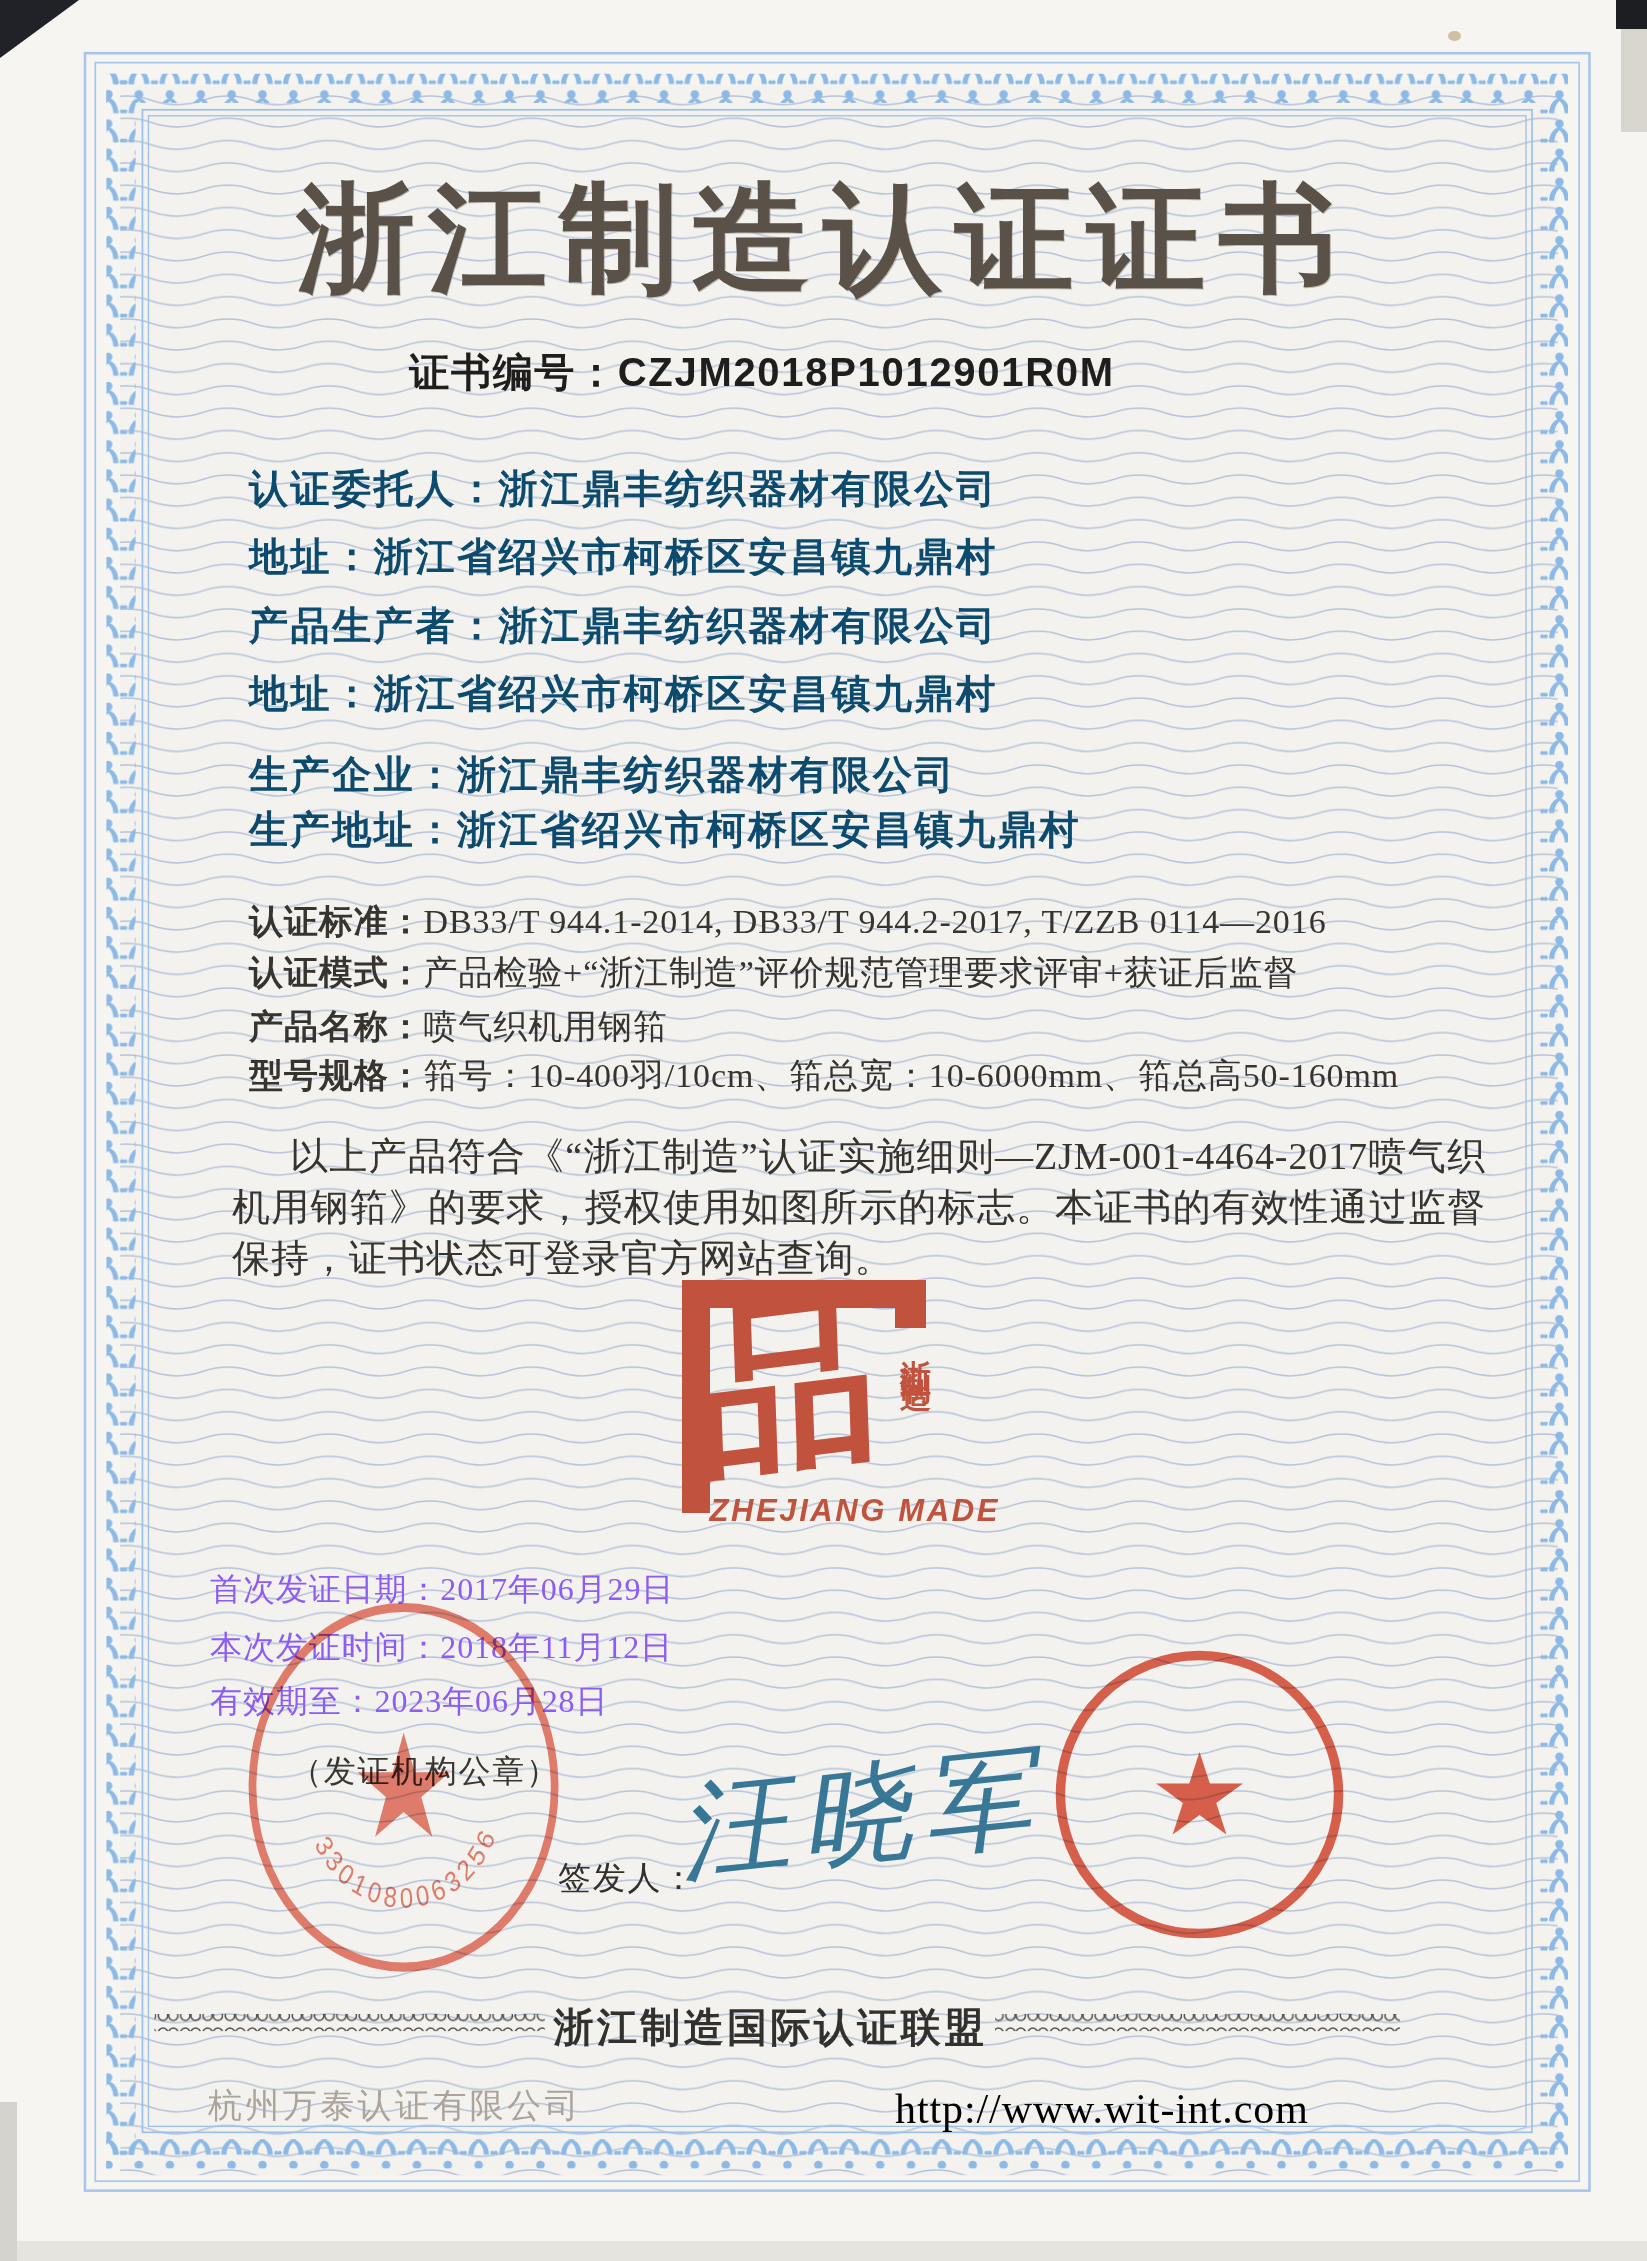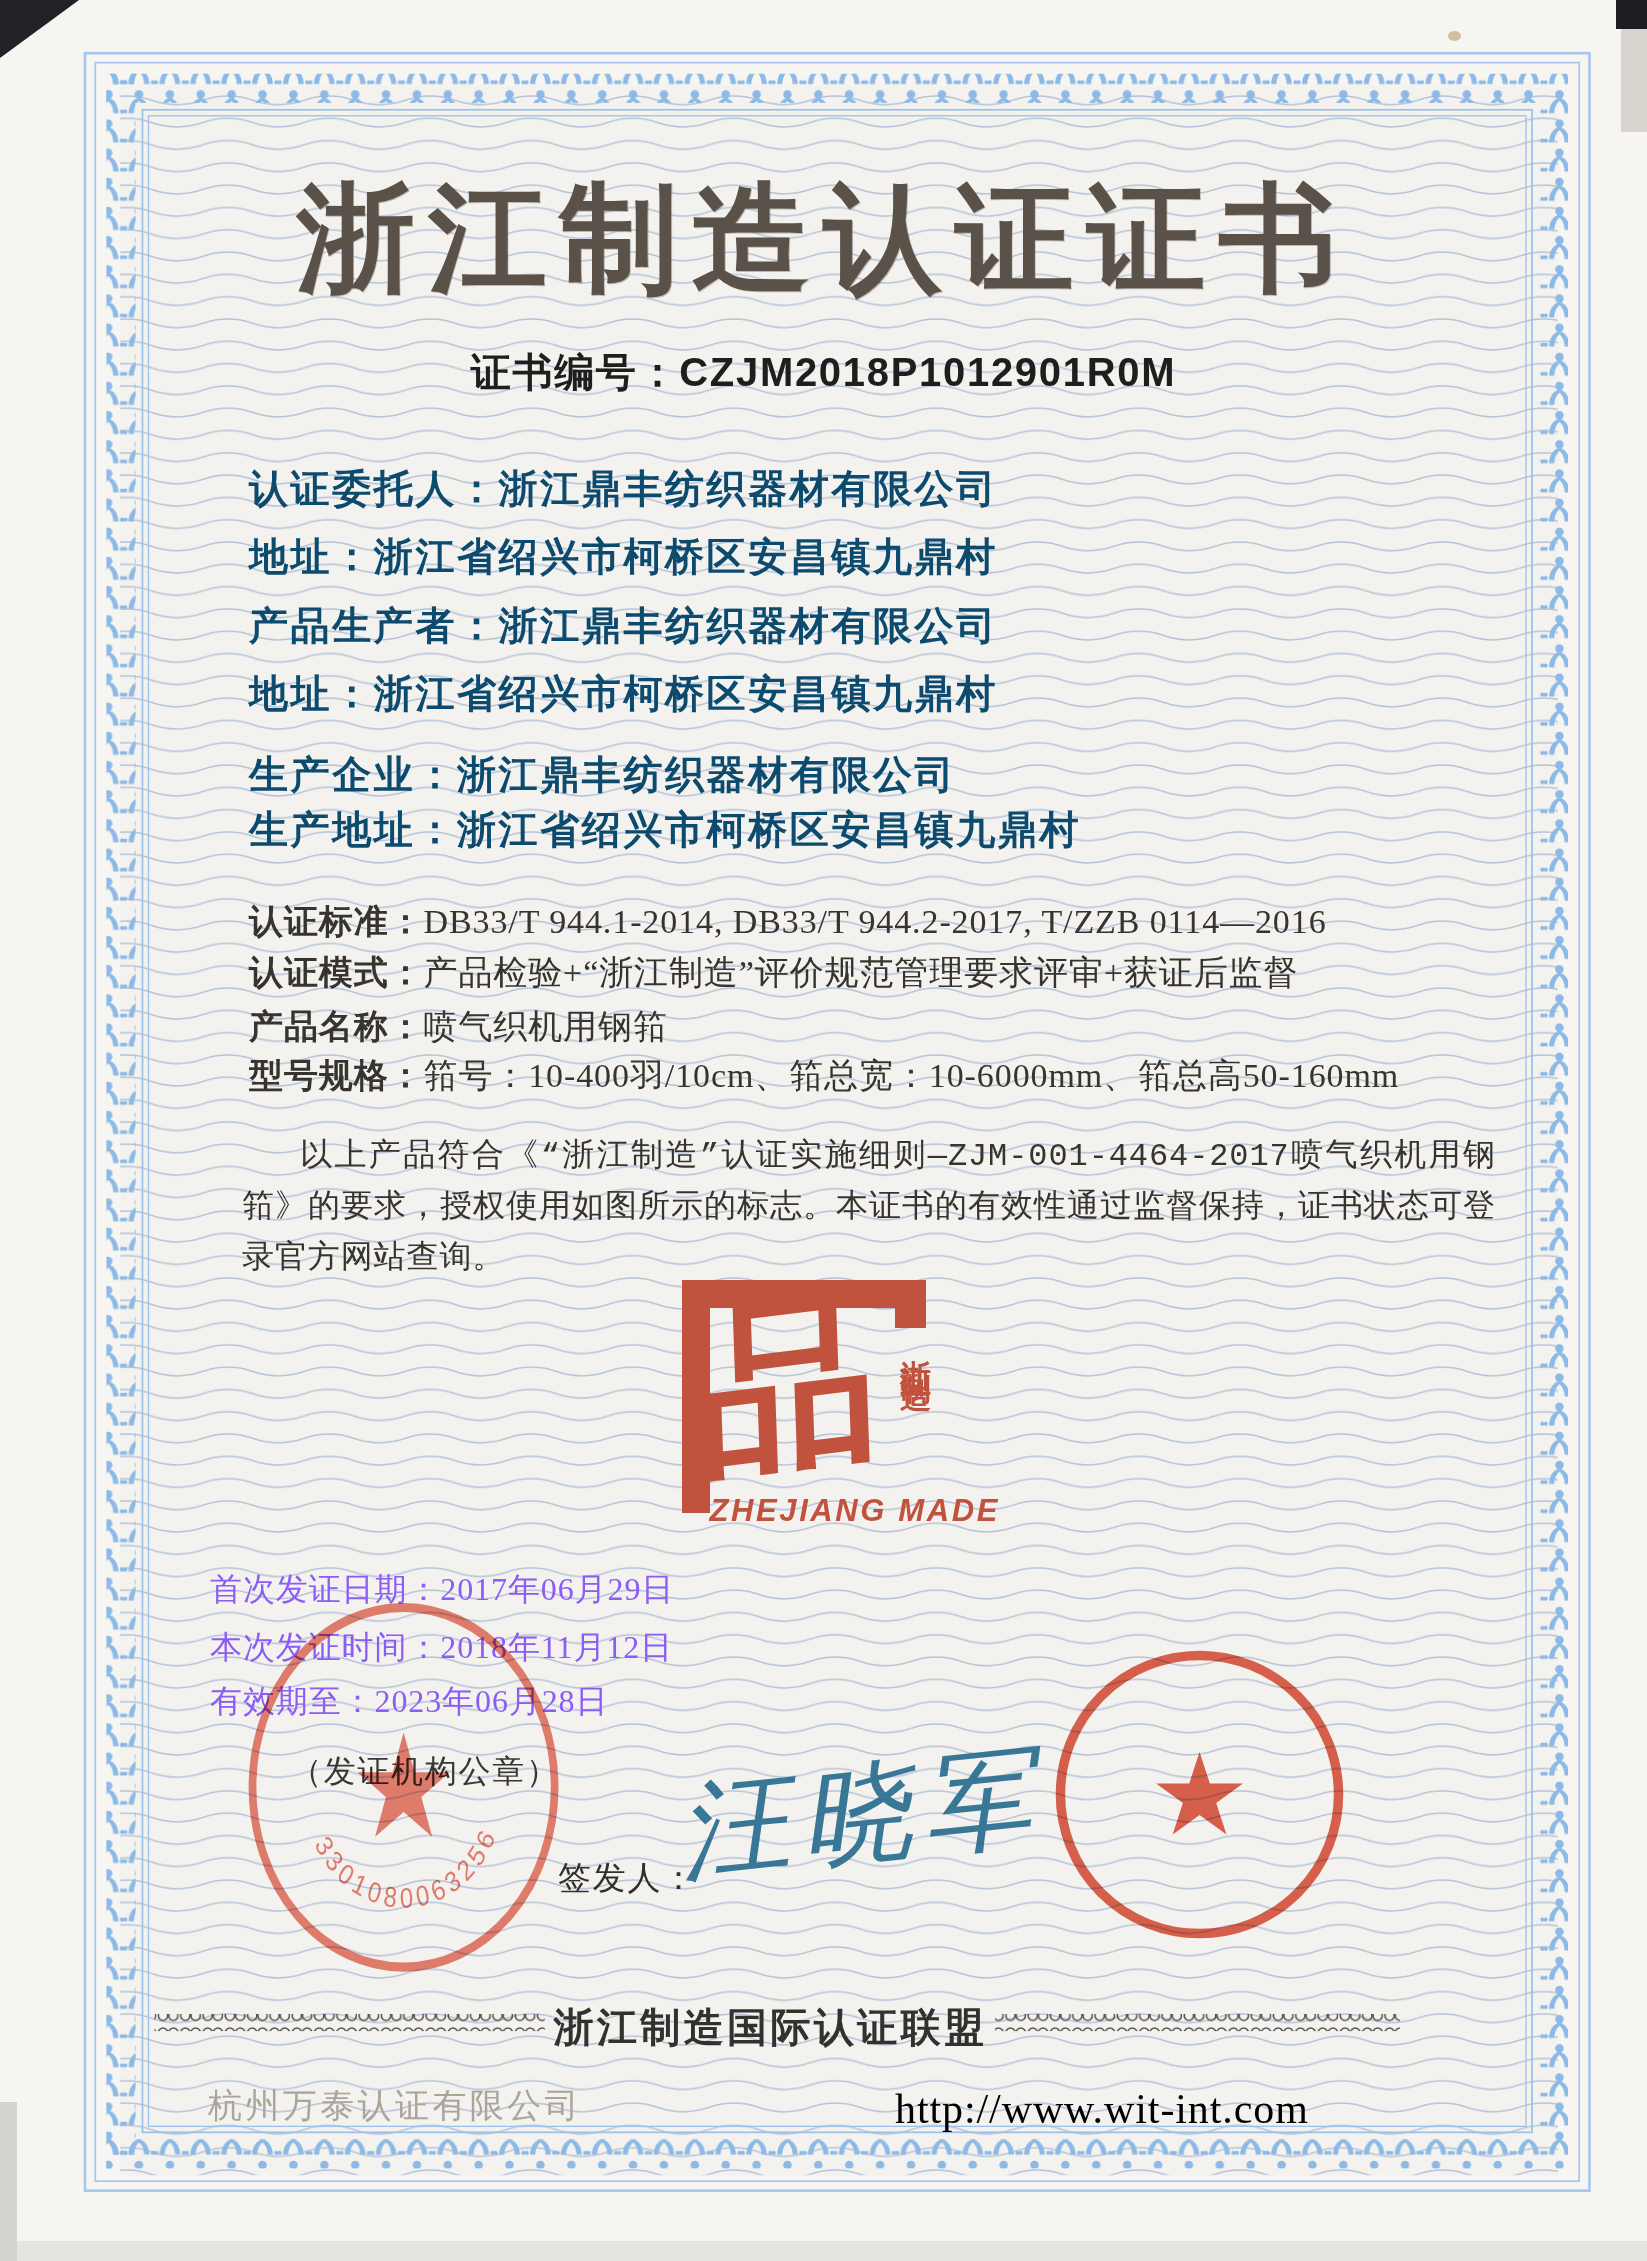--- a/index.html
+++ b/index.html
@@ -4,28 +4,28 @@
 <style>
   html,body{margin:0;padding:0;background:#e9e7e2;}
   .page{position:relative;width:1647px;height:2261px;background:#f6f5f1;overflow:hidden;
         font-family:"Liberation Serif", serif;color:#34312c;}
   .abs{position:absolute;}
   .bg-svg{position:absolute;left:0;top:0;}
   
   .title{left:0;top:160px;width:1647px;text-align:center;font-size:118px;font-weight:700;
          letter-spacing:13.7px;color:#5a5249;font-family:"Liberation Serif", serif;
          text-shadow:0.9px 0.9px 0 rgba(90,82,73,.35);}
-  .certno{left:0;top:345px;width:1647px;text-align:center;font-size:40px;font-weight:700;
+  .certno{left:0;top:345px;width:1524px;text-align:center;font-size:40px;font-weight:700;
           color:#1f1e1c;font-family:"Liberation Sans", sans-serif;letter-spacing:1.7px;}
   .info-line{left:249px;width:1201px;font-size:39px;font-weight:700;color:#0c4a6e;
              font-family:"Liberation Sans", sans-serif;letter-spacing:2.6px;white-space:nowrap;}
   .spec-line{left:249px;width:1252px;font-size:34px;color:#37342f;white-space:nowrap;letter-spacing:0.9px;}
   .spec-line .lbl{font-weight:700;margin-top:15px;}
-  .para{left:242px;top:1131px;width:1254px;font-size:32px;line-height:51px;color:#37342f;
-        text-align:justify;text-indent:58px;letter-spacing:0.9px;font-family:Liberation Mono, monospace;}
+  .para{left:232px;top:1131px;width:1254px;font-size:38px;line-height:51px;color:#37342f;
+        text-align:justify;text-indent:58px;letter-spacing:0.9px;}
   
   .logo{left:682px;top:1280px;width:287px;height:257px;}
   .logo .bar{position:absolute;background:#c1523d;}
   .logo .pin{position:absolute;left:13.7px;top:15.4px;font-size:182px;line-height:182px;color:#c1523d;
              font-weight:700;transform:rotate(-7deg) skewX(-5deg);font-family:"Liberation Serif", serif;}
   .logo .side{position:absolute;left:214px;top:55px;font-size:31px;line-height:38px;color:#c1523d;
               font-weight:700;writing-mode:vertical-rl;letter-spacing:6.9px;font-family:"Liberation Sans", sans-serif;}
   .logo .cap{position:absolute;left:27.5px;top:213px;font-size:31px;font-weight:700;color:#c1523d;
              letter-spacing:2.6px;font-family:"Liberation Sans", sans-serif;white-space:nowrap;font-style:italic;}
   

